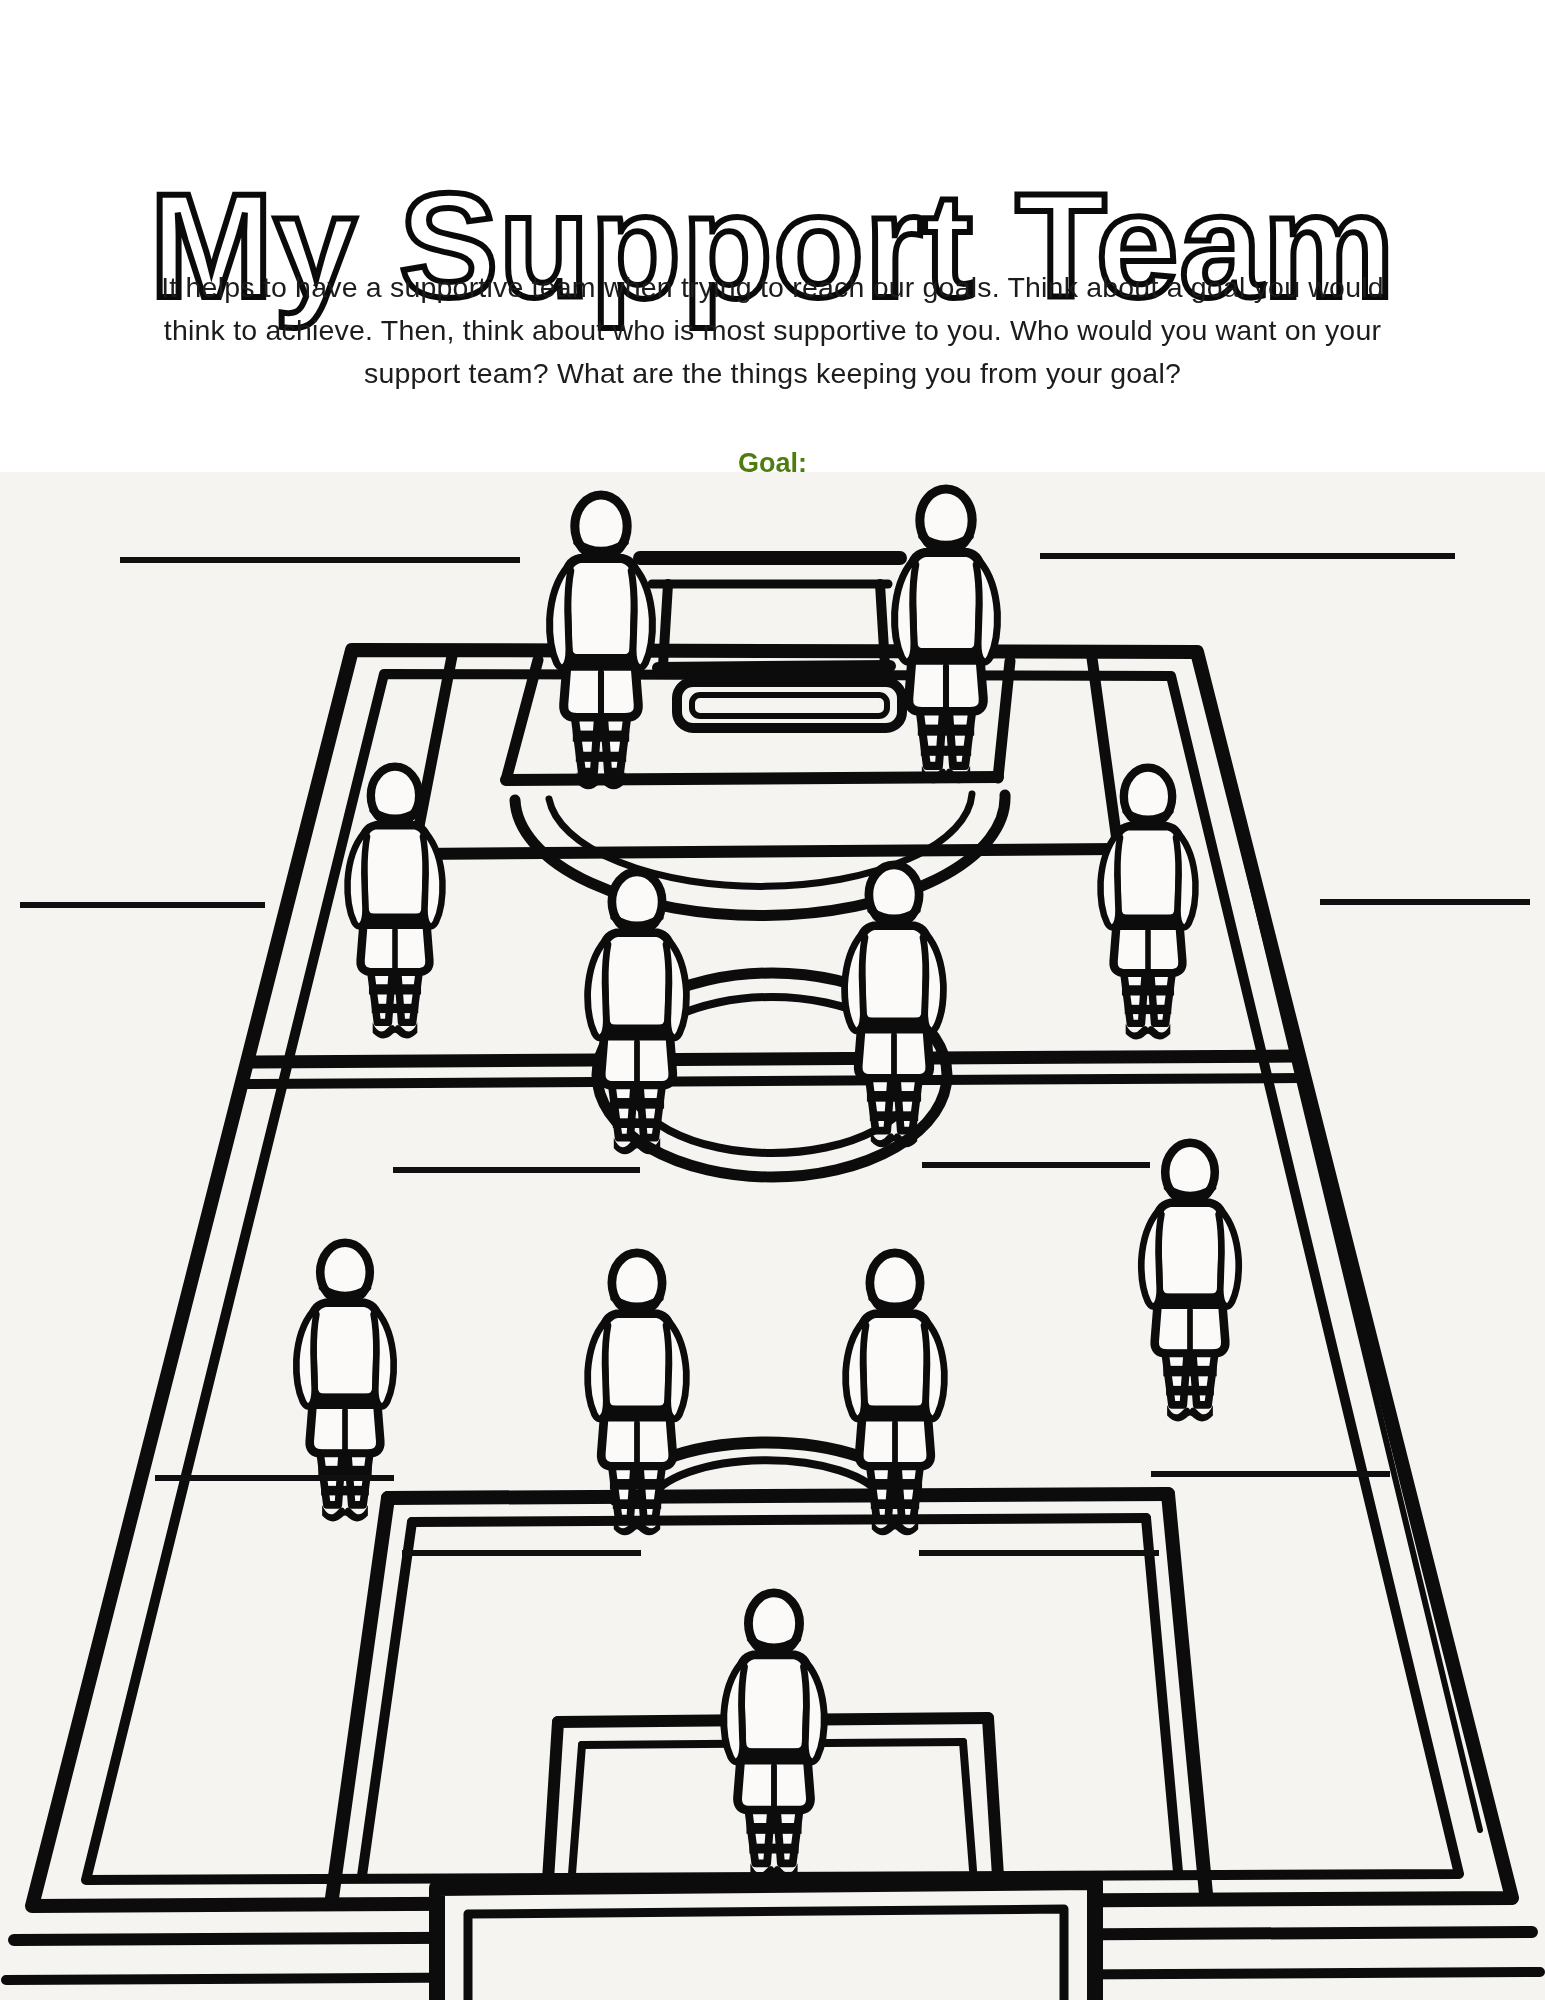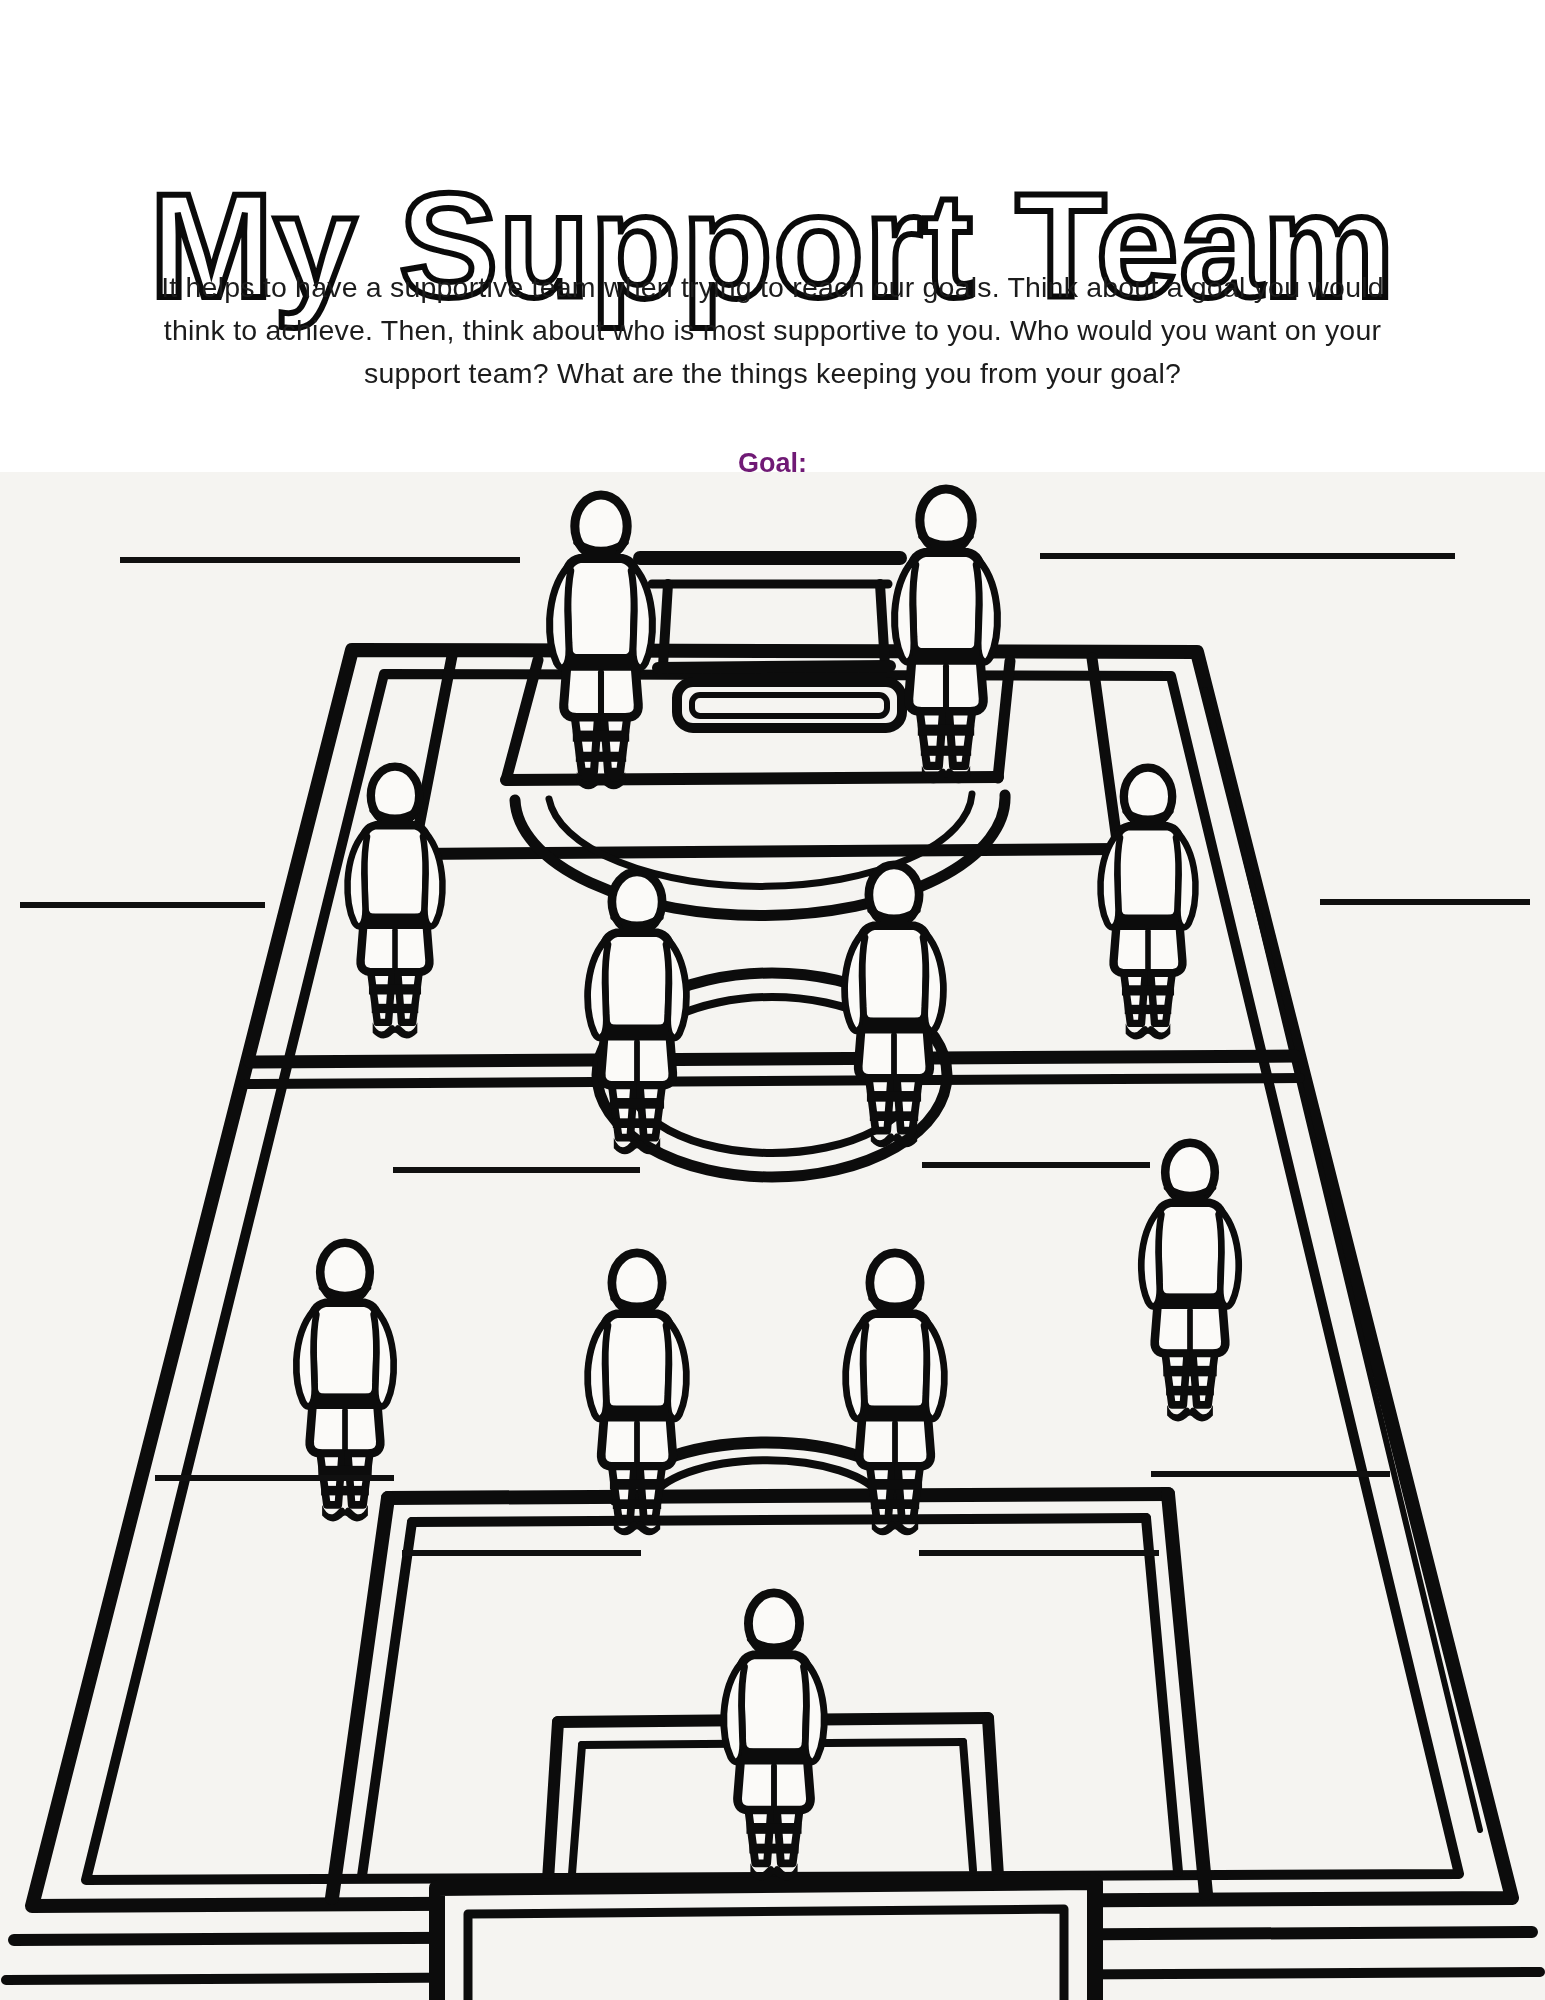--- a/index.html
+++ b/index.html
@@ -4,21 +4,21 @@
 <style>
   html,body{margin:0;padding:0;background:#ffffff;}
   body{position:relative;width:1545px;height:2000px;overflow:hidden;
        font-family:"Liberation Sans",sans-serif;color:#151515;}
   .page-title{position:absolute;top:66px;left:0;width:1545px;text-align:center;
       font-size:148px;font-weight:bold;letter-spacing:1px;line-height:1.1;
       color:#ffffff;-webkit-text-stroke:6px #0a0a0a;white-space:nowrap;}
   .intro{position:absolute;top:266px;left:0;width:1545px;text-align:center;
       font-size:28.5px;line-height:43px;color:#1c1c1c;letter-spacing:0.2px;}
   .goal-label{position:absolute;top:448px;left:0;width:1545px;text-align:center;
-      font-size:27px;font-weight:bold;color:#701a75;}
+      font-size:27px;font-weight:bold;color:#4d7c0f;}
   .field-wrap{position:absolute;top:0;left:0;width:1545px;height:2000px;}
   svg{display:block;}
   .write-line{stroke:#101010;stroke-width:6px;stroke-linecap:butt;}
 </style>
 </head>
 <body>
 
 <h1 class="page-title">My Support Team</h1>
 
 <div class="intro">

